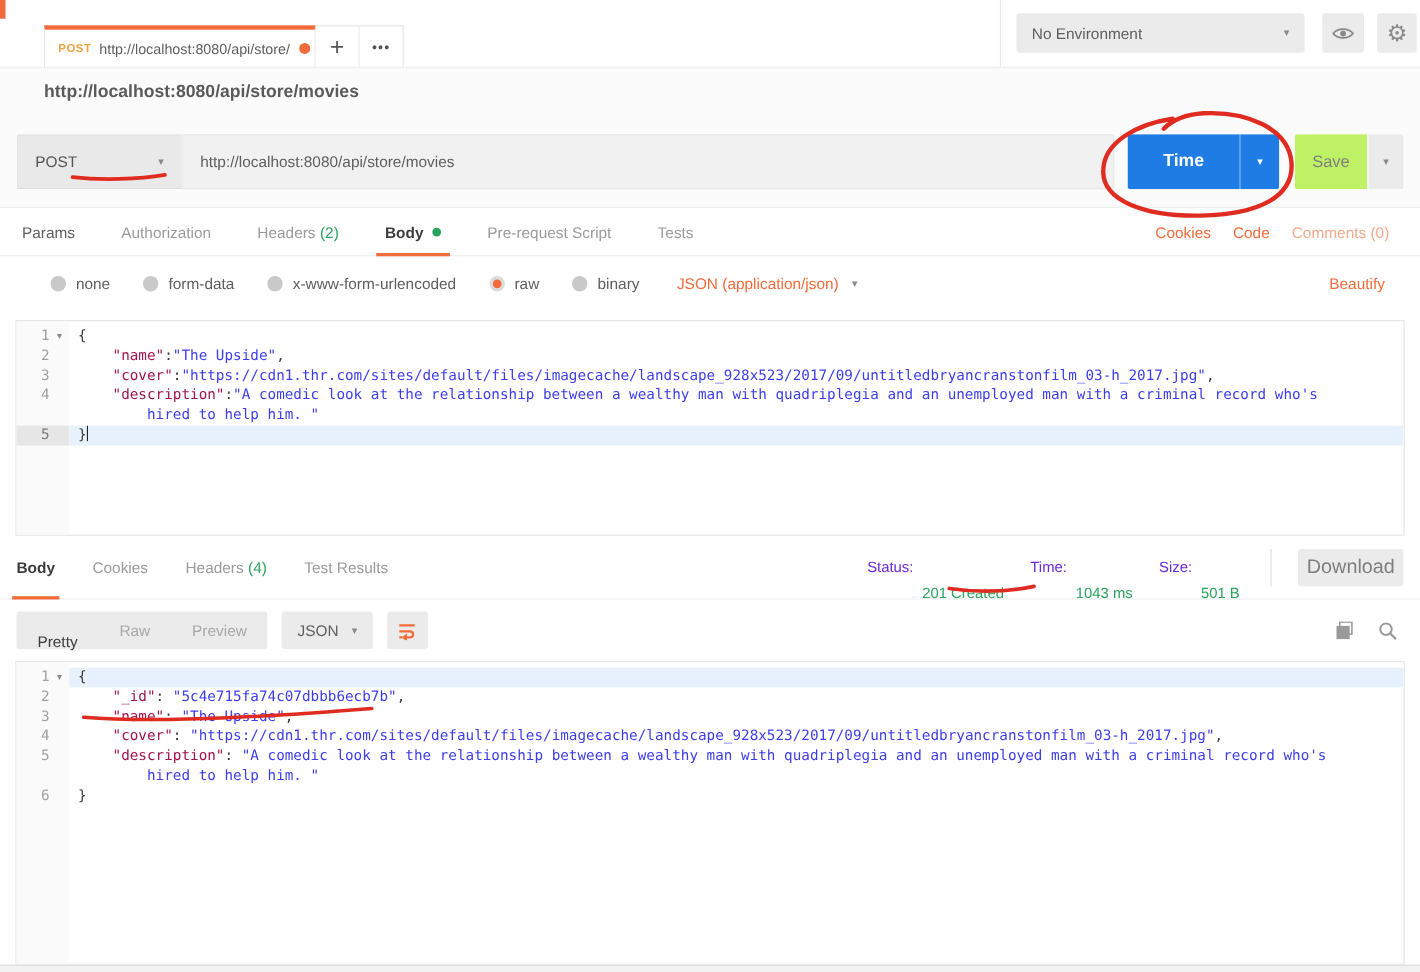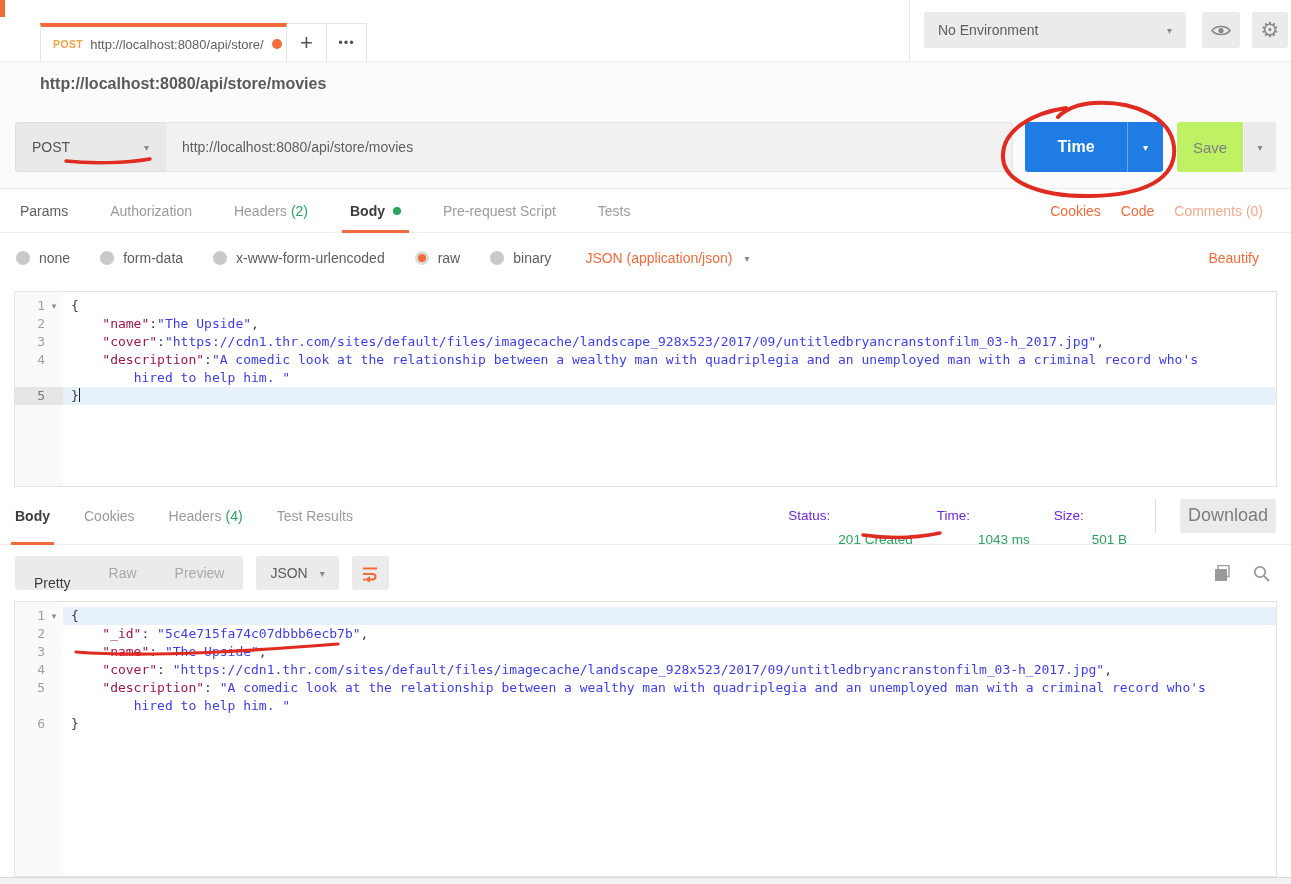--- a/index.html
+++ b/index.html
@@ -67,21 +67,21 @@
   .rtab.first { color:#5e5e5e; }
   .rtab .cnt { color:#2aa35e; margin-left:4px; }
   .rtab.active { color:#3d3d3d; font-weight:bold; }
   .rtab.active::after { content:""; position:absolute; left:-8px; right:-8px; bottom:0; height:3px; background:#f26b3a; }
   .body-dot { width:8px; height:8px; border-radius:50%; background:#2aa35e; margin-left:8px; }
   .req-links { margin-left:auto; display:flex; gap:20px; font-size:14px; }
   .lnk { color:#f26b3a; cursor:pointer; }
   .lnk.faded { color:#f4a98b; }
 
   
-  .mode-row { height:50px; display:flex; align-items:center; padding:0 28px 0 16px; gap:30px; font-size:14px; }
+  .mode-row { height:50px; display:flex; align-items:center; padding:0 28px 0 46px; gap:30px; font-size:14px; }
   .radio-pair { display:flex; align-items:center; gap:9px; cursor:pointer; color:#5e5e5e; }
   .radio { width:14px; height:14px; border-radius:50%; background:#c9c9c9; flex:none; }
   .radio.sel { background:#dcdcdc; position:relative; }
   .radio.sel::after { content:""; position:absolute; left:3px; top:3px; width:8px; height:8px;
                       border-radius:50%; background:#f26b3a; }
   .ctype { display:flex; align-items:center; gap:12px; color:#f26b3a; cursor:pointer; margin-left:4px; }
   .beautify { margin-left:auto; margin-right:4px; color:#f26b3a; cursor:pointer; }
 
   
   .cm-editor { margin:0 14px; border:1px solid #e3e3e3; background:#fff; position:relative;

